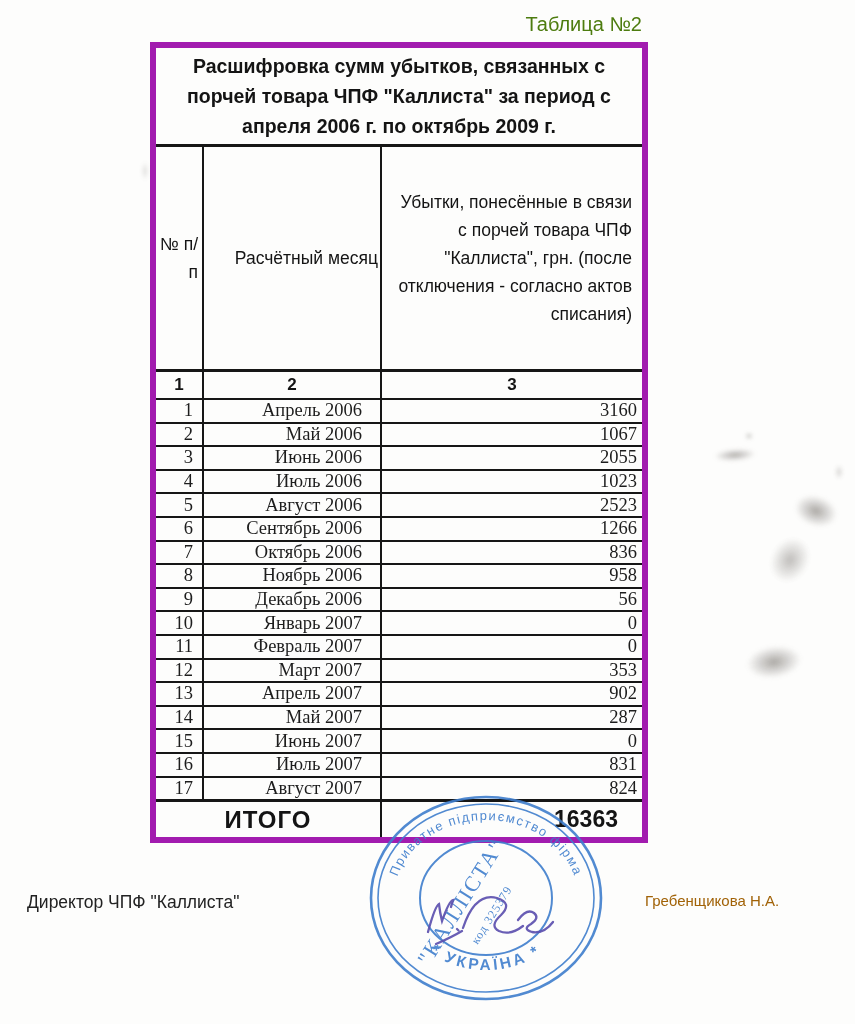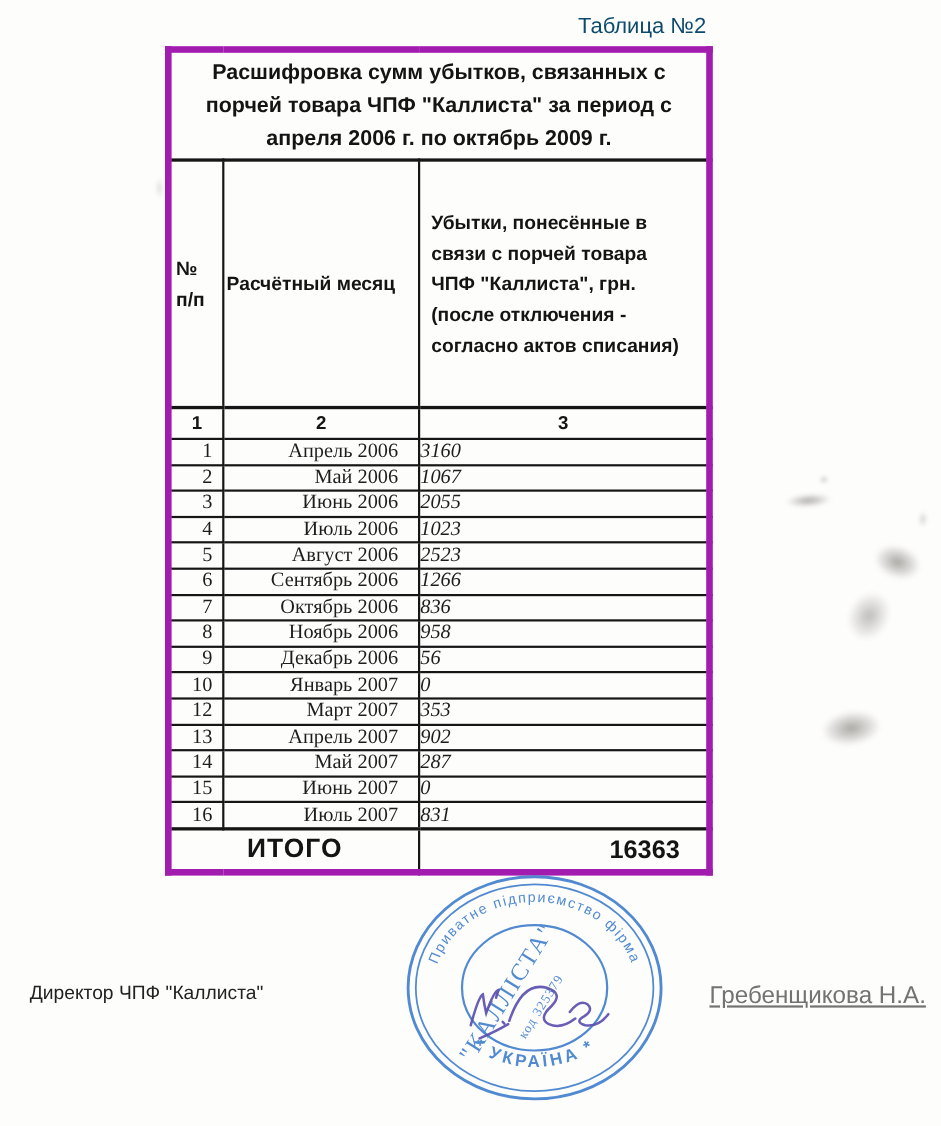--- a/index.html
+++ b/index.html
@@ -3,52 +3,52 @@
 <meta charset="utf-8">
 <style>
   html,body{margin:0;padding:0;}
   body{
     width:855px;height:1024px;position:relative;overflow:hidden;
     background:#fdfdfc;color:#141414;
     font-family:"Liberation Sans",sans-serif;
   }
   .page-label{
     position:absolute;top:13px;left:445px;width:197px;
-    text-align:right;font-size:20px;color:#0c4a6e;
+    text-align:right;font-size:20px;color:#4d7c0f;
   }
   table.losses{
     position:absolute;left:150px;top:42px;width:492px;
     border-collapse:collapse;table-layout:fixed;
     border:6px solid #a21caf;
   }
   table.losses td{border:2px solid #161616;overflow:hidden;}
   .title-cell{
     height:92px;text-align:center;vertical-align:middle;
     font-weight:bold;font-size:19.5px;line-height:1.55;
     padding:2px 13px;border-bottom-width:3px !important;
   }
-  .hdr-row td{height:198px;vertical-align:middle;text-align:left;
-    font-weight:bold;font-size:17.5px;line-height:1.6;
+  .hdr-row td{height:198px;vertical-align:middle;text-align:right;
+    font-weight:normal;font-size:17.5px;line-height:1.6;
     border-bottom-width:3px !important;margin-left:48px;}
   .hdr-num{padding:12px 4px;}
   .hdr-month{padding:0 2px;}
   .hdr-losses{padding:0 10px;}
   .idx-row td{height:24px;text-align:center;font-weight:bold;font-size:17px;}
   tbody.data td{
     height:21.6px;font-family:"Liberation Serif","DejaVu Serif",serif;
     font-size:18.5px;line-height:21px;padding:0;color:#1d1d1d;
   }
   tbody.data .col-num{text-align:right;padding-right:9px;}
   tbody.data .col-month{text-align:right;padding-right:18px;}
-  tbody.data .col-value{padding-right:5px;font-style:italic;}
+  tbody.data .col-value{text-align:right;padding-right:5px;}
   .total-row td{height:33px;border-top-width:3px !important;}
   .total-label{text-align:center;font-weight:bold;font-size:24px;letter-spacing:1px;}
   .total-value{text-align:right;font-weight:bold;font-size:23px;padding-right:24px;}
   .footer-left{position:absolute;left:27px;top:892px;font-size:17.5px;color:#222;}
-  .footer-right{position:absolute;left:645px;top:892px;font-size:22px;color:#737373;text-decoration:underline;}
+  .footer-right{position:absolute;left:645px;top:892px;font-size:15px;color:#a16207;}
   .stamp{position:absolute;left:366px;top:792px;opacity:0.9;}
   .smudge{position:absolute;border-radius:50%;filter:blur(2px);
     background:radial-gradient(closest-side,rgba(80,74,68,0.48),rgba(80,74,68,0) 72%);}
   .smudge.s1{left:706px;top:447px;width:58px;height:16px;transform:rotate(-4deg);}
   .smudge.s2{left:786px;top:490px;width:60px;height:42px;transform:rotate(18deg);}
   .smudge.s3{left:764px;top:528px;width:52px;height:64px;transform:rotate(28deg);opacity:.75;}
   .smudge.s4{left:736px;top:640px;width:76px;height:44px;transform:rotate(-8deg);}
   .smudge.s5{left:744px;top:432px;width:10px;height:8px;}
   .smudge.s6{left:834px;top:462px;width:10px;height:20px;opacity:.6;}
   .smudge.s7{left:141px;top:158px;width:8px;height:26px;opacity:.5;}
@@ -124,20 +124,25 @@
         <td class="col-num">9</td>
         <td class="col-month">Декабрь 2006</td>
         <td class="col-value">56</td>
       </tr>
       <tr>
         <td class="col-num">10</td>
         <td class="col-month">Январь 2007</td>
         <td class="col-value">0</td>
       </tr>
       <tr>
+        <td class="col-num">11</td>
+        <td class="col-month">Февраль 2007</td>
+        <td class="col-value">0</td>
+      </tr>
+      <tr>
         <td class="col-num">12</td>
         <td class="col-month">Март 2007</td>
         <td class="col-value">353</td>
       </tr>
       <tr>
         <td class="col-num">13</td>
         <td class="col-month">Апрель 2007</td>
         <td class="col-value">902</td>
       </tr>
       <tr>
@@ -147,20 +152,25 @@
       </tr>
       <tr>
         <td class="col-num">15</td>
         <td class="col-month">Июнь 2007</td>
         <td class="col-value">0</td>
       </tr>
       <tr>
         <td class="col-num">16</td>
         <td class="col-month">Июль 2007</td>
         <td class="col-value">831</td>
+      </tr>
+      <tr>
+        <td class="col-num">17</td>
+        <td class="col-month">Август 2007</td>
+        <td class="col-value">824</td>
       </tr>
     </tbody>
   <tbody>
     <tr class="total-row">
       <td colspan="2" class="total-label">ИТОГО</td>
       <td class="total-value">16363</td>
     </tr>
   </tbody>
 </table>
 

